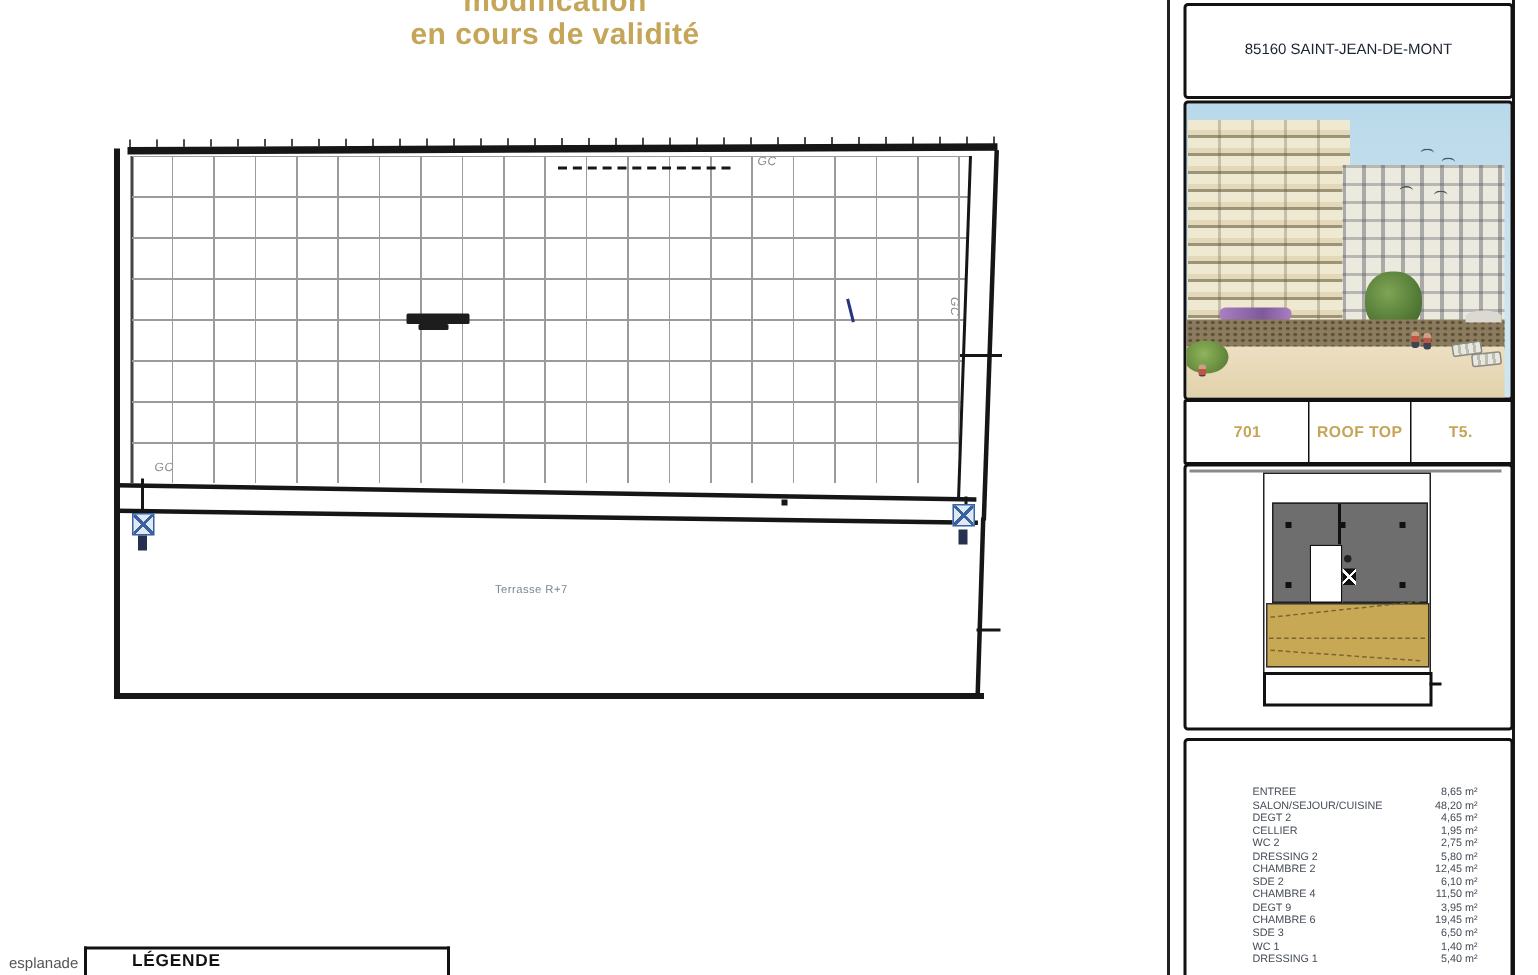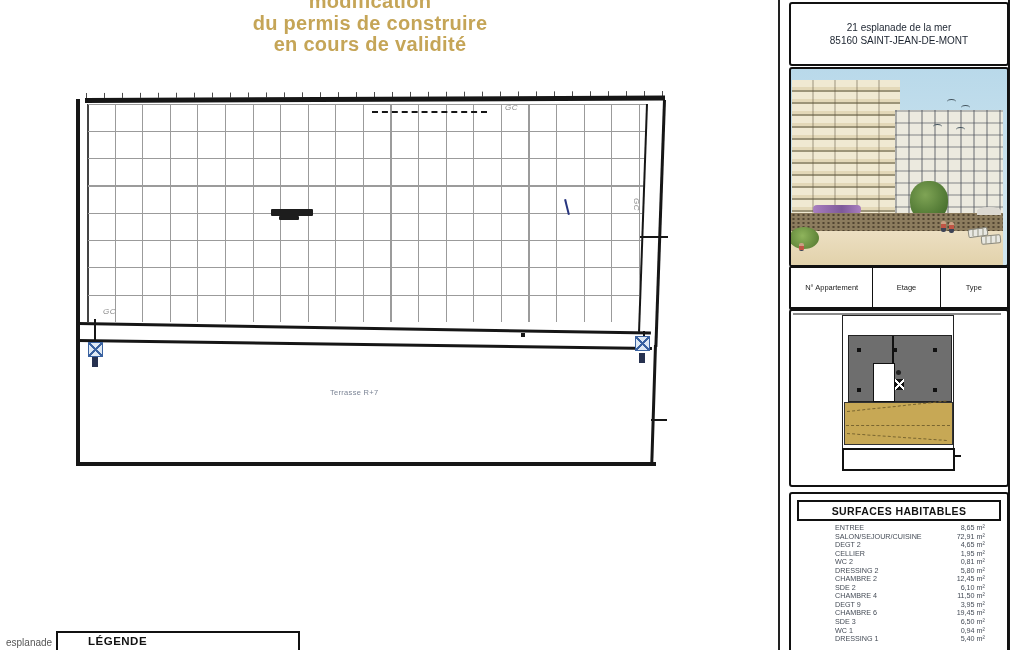--- a/index.html
+++ b/index.html
@@ -91,21 +91,20 @@
   .surflist{position:absolute;left:44px;top:30px;width:150px;}
   .srow{display:flex;justify-content:space-between;font-size:7.2px;line-height:8.55px;color:#454c57;}
 </style>
 </head>
 <body>
 
 <div id="canvas">
 
   <div class="abs title">
     <div>modification</div>
-    <div>du permis de construire</div>
     <div>en cours de validité</div>
   </div>
 
   <div class="abs ticks"></div>
   <div class="ln" style="left:85px;top:98px;width:580px;height:4.5px;transform:rotate(-.25deg);transform-origin:left center;"></div>
   <div class="ln" style="left:76px;top:99px;width:4px;height:367px;"></div>
   <div class="ln" style="left:87px;top:104px;width:1.5px;height:218px;background:#444;"></div>
 
   <div class="abs grid"></div>
 
@@ -141,21 +140,20 @@
   <span class="terr-lbl">Terrasse R+7</span>
 
   <div class="abs legendbox"></div>
   <span class="abs legendtitle">LÉGENDE</span>
   <span class="abs partialword">esplanade</span>
 
   <div class="ln" style="left:778px;top:0;width:1.5px;height:650px;background:#222;"></div>
   <div class="ln" style="left:1008px;top:0;width:2px;height:650px;"></div>
 
   <div class="panelbox addr">
-    <div>21 esplanade de la mer</div>
     <div>85160 SAINT-JEAN-DE-MONT</div>
   </div>
 
   <div class="panelbox photo">
     <div class="bldgL"></div>
     <div class="bldgR"></div>
     <div class="bird" style="left:156px;top:30px;"></div>
     <div class="bird" style="left:170px;top:36px;"></div>
     <div class="bird" style="left:142px;top:55px;"></div>
     <div class="bird" style="left:165px;top:58px;"></div>
@@ -166,24 +164,24 @@
     <div class="bush"></div>
     <div class="parasol"></div>
     <div class="person" style="left:150px;top:152px;"></div>
     <div class="person" style="left:158px;top:153px;"></div>
     <div class="person" style="left:8px;top:174px;height:8px;"></div>
     <div class="lounger" style="left:177px;top:159px;transform:rotate(-8deg);"></div>
     <div class="lounger" style="left:190px;top:166px;transform:rotate(-6deg);"></div>
   </div>
 
   <div class="panelbox apt" style="border-radius:2px;">
-    <div class="aptrow hdr">
-      <div class="aptcell c1">N° Appartement</div>
-      <div class="aptcell c2">Etage</div>
-      <div class="aptcell c3">Type</div>
+    <div class="aptrow val">
+      <div class="aptcell c1">701</div>
+      <div class="aptcell c2">ROOF TOP</div>
+      <div class="aptcell c3">T5.</div>
     </div>
   </div>
 
   <div class="panelbox thumb">
     <div style="left:2px;top:2px;width:208px;height:2px;background:#8a8a8a;"></div>
     <div style="left:51px;top:4px;width:110px;height:150px;border:1.5px solid #222;"></div>
     <div style="left:57px;top:24px;width:102px;height:65px;background:#6e6e6e;border:1px solid #222;">
       <div style="position:absolute;left:8px;top:12px;width:4px;height:4px;background:#111;"></div>
       <div style="position:absolute;left:44px;top:12px;width:4px;height:4px;background:#111;"></div>
       <div style="position:absolute;left:84px;top:12px;width:4px;height:4px;background:#111;"></div>
@@ -198,41 +196,40 @@
     <div style="left:53px;top:91px;width:107px;height:41px;background:var(--terrace-gold);border:1px solid #333;">
       <div style="position:absolute;left:2px;top:8px;width:100px;border-top:1px dashed #7a6630;transform:rotate(-6deg);transform-origin:left center;"></div>
       <div style="position:absolute;left:1px;top:22px;width:104px;border-top:1px dashed #7a6630;"></div>
       <div style="position:absolute;left:2px;top:30px;width:100px;border-top:1px dashed #7a6630;transform:rotate(4deg);transform-origin:left center;"></div>
     </div>
     <div style="left:51px;top:137px;width:109px;height:19px;background:#fff;border:2px solid #111;"></div>
     <div style="left:162px;top:144px;width:8px;height:2px;background:#111;"></div>
   </div>
 
   <div class="panelbox surf">
-    <div class="surfhdr">SURFACES HABITABLES</div>
     <div class="surflist">
         <div class="srow">
           <span>ENTREE</span>
           <span>8,65 m²</span>
         </div>
         <div class="srow">
           <span>SALON/SEJOUR/CUISINE</span>
-          <span>72,91 m²</span>
+          <span>48,20 m²</span>
         </div>
         <div class="srow">
           <span>DEGT 2</span>
           <span>4,65 m²</span>
         </div>
         <div class="srow">
           <span>CELLIER</span>
           <span>1,95 m²</span>
         </div>
         <div class="srow">
           <span>WC 2</span>
-          <span>0,81 m²</span>
+          <span>2,75 m²</span>
         </div>
         <div class="srow">
           <span>DRESSING 2</span>
           <span>5,80 m²</span>
         </div>
         <div class="srow">
           <span>CHAMBRE 2</span>
           <span>12,45 m²</span>
         </div>
         <div class="srow">
@@ -250,21 +247,21 @@
         <div class="srow">
           <span>CHAMBRE 6</span>
           <span>19,45 m²</span>
         </div>
         <div class="srow">
           <span>SDE 3</span>
           <span>6,50 m²</span>
         </div>
         <div class="srow">
           <span>WC 1</span>
-          <span>0,94 m²</span>
+          <span>1,40 m²</span>
         </div>
         <div class="srow">
           <span>DRESSING 1</span>
           <span>5,40 m²</span>
         </div>
       </div>
   </div>
 
 </div>
 

